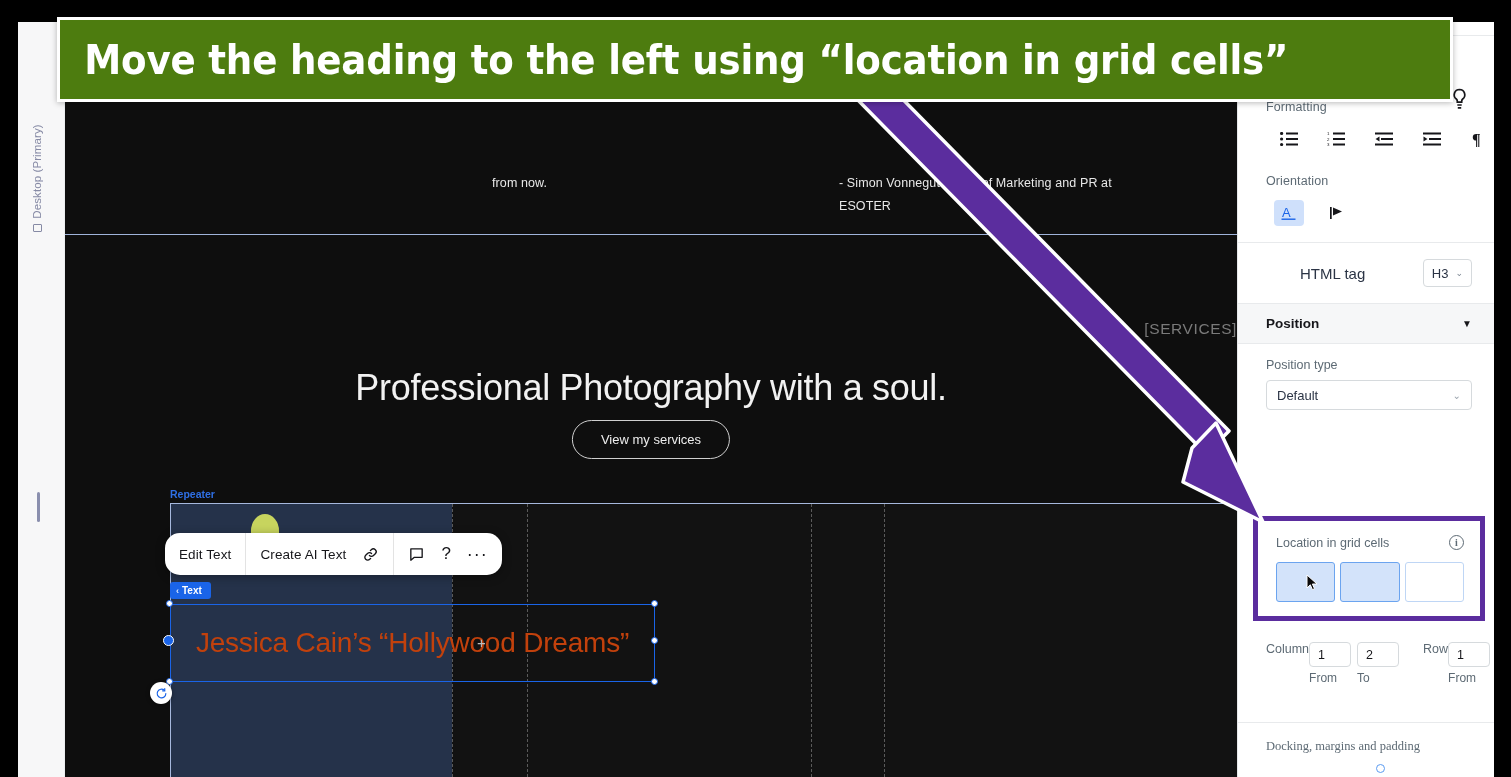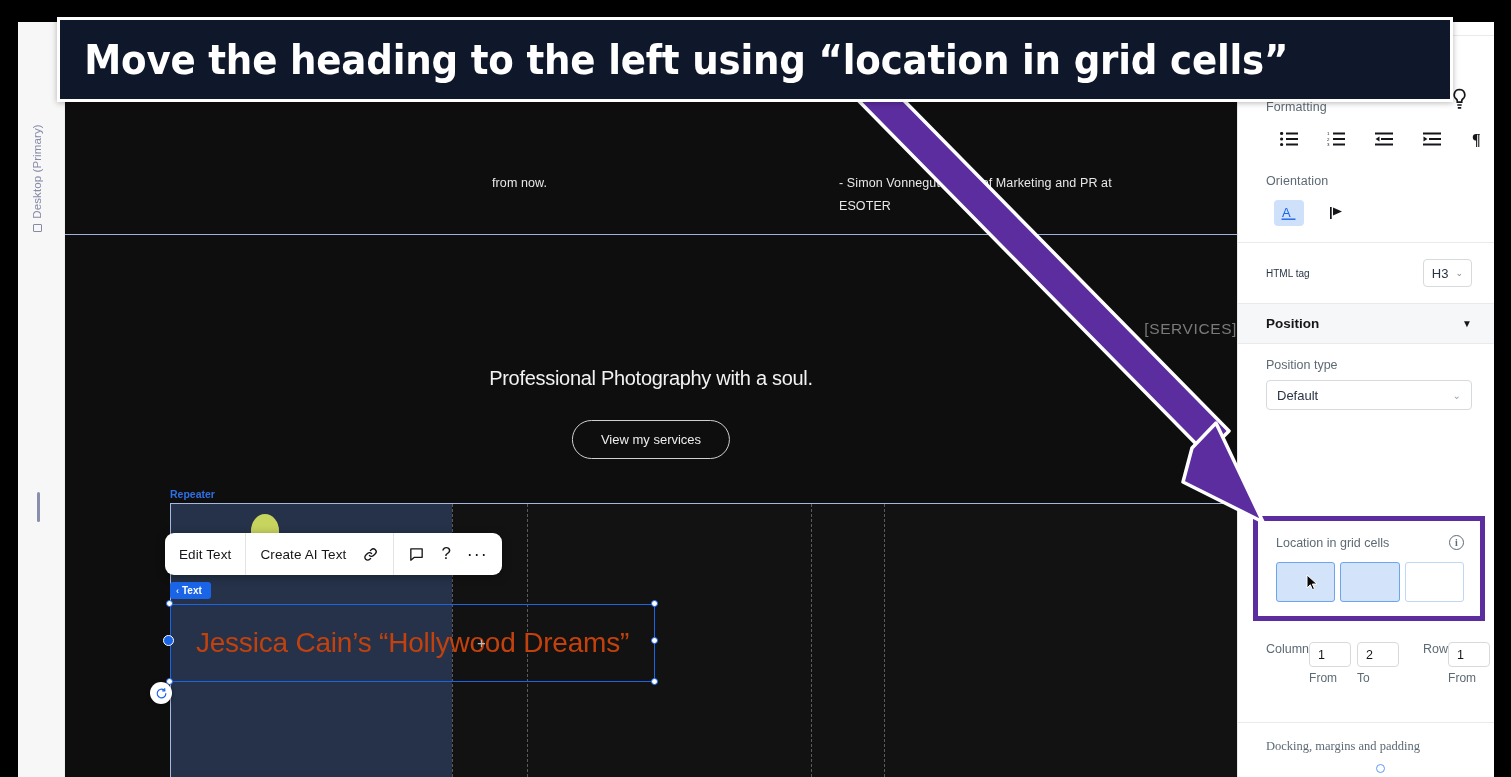--- a/index.html
+++ b/index.html
@@ -51,21 +51,21 @@
     position:absolute; color:#e8e8e8; font-size:12.5px; line-height:25px;
     letter-spacing:0.1px;
     margin-top:44px;
   }
   .services-tag {
     position:absolute; left:0; right:0; text-align:right;
     color:#7a7a7a; font-size:15.5px; letter-spacing:0.6px;
   }
   .services-head {
     position:absolute; left:0; right:0; text-align:center;
-    color:#f2f2f2; font-size:20px; letter-spacing:-0.3px;
+    color:#f2f2f2; font-size:36px; letter-spacing:-0.3px;
   }
   .services-btn {
     position:absolute; left:50%; transform:translateX(-50%);
     border:1px solid #cfcfcf; border-radius:40px;
     color:#ededed; font-size:13px;
     padding:11px 28px; background:transparent;
     cursor:pointer;
   }
 
   
@@ -82,21 +82,21 @@
     border-left:1px dashed #5a5a5a;
   }
   .grid-cell-hl {
     position:absolute; top:0; bottom:0;
     background:#27354f; opacity:0.92;
   }
 
   
   .ctx-toolbar {
     position:absolute; display:flex; align-items:stretch;
-    background:#fff; border-radius:9px;
+    background:#fff; border-radius:15px;
     box-shadow:0 2px 10px rgba(0,0,0,0.35);
     height:42px;
     overflow:hidden;
     z-index:8;
   }
   .ctx-toolbar .grp {
     display:flex; align-items:center;
     border-right:1px solid #e3e3e3;
     padding:0 14px; gap:16px;
   }
@@ -183,21 +183,21 @@
   .icon-btn {
     width:30px; height:26px; border-radius:4px;
     display:flex; align-items:center; justify-content:center; cursor:pointer;
   }
   .icon-btn.active { background:#cfe0fb; }
   .hr { height:1px; background:#e8eaec; }
   .row-between {
     display:flex; align-items:center; justify-content:space-between;
     padding:16px 22px 16px 28px;
   }
-  .field-label { font-size:10px; color:#2b3445; }
+  .field-label { font-size:15px; color:#2b3445;margin-left:34px; }
   .select-sm {
     border:1px solid #d6dadd; border-radius:4px;
     height:28px; min-width:48px;
     display:flex; align-items:center; justify-content:center; gap:7px;
     font-size:13px; color:#2b3445; padding:0 8px; cursor:pointer;
     background:#fff;
   }
   .sec-header {
     display:flex; align-items:center; justify-content:space-between;
     padding:12px 22px 12px 28px; background:#f6f7f8;
@@ -262,21 +262,21 @@
     border:1.6px solid #5b9bf1; margin:10px auto 0 auto;
   }
 
   .bulb {
     position:absolute; right:43px; top:88px; z-index:40;
   }
 
   
   .banner {
     position:absolute; left:57px; top:17px; width:1396px; height:85px;
-    background:#0f172a;
+    background:#4d7c0f;
     border:3px solid #fff;
     display:flex; align-items:center;
     z-index:50;
     box-shadow: 0 1px 6px rgba(0,0,0,0.28);
   }
   .banner-text {
     color:#fff; font-size:40px; font-weight:700;
     padding-left:26px; letter-spacing:-0.2px;
     font-family:"DejaVu Sans", sans-serif;
     white-space:nowrap;

